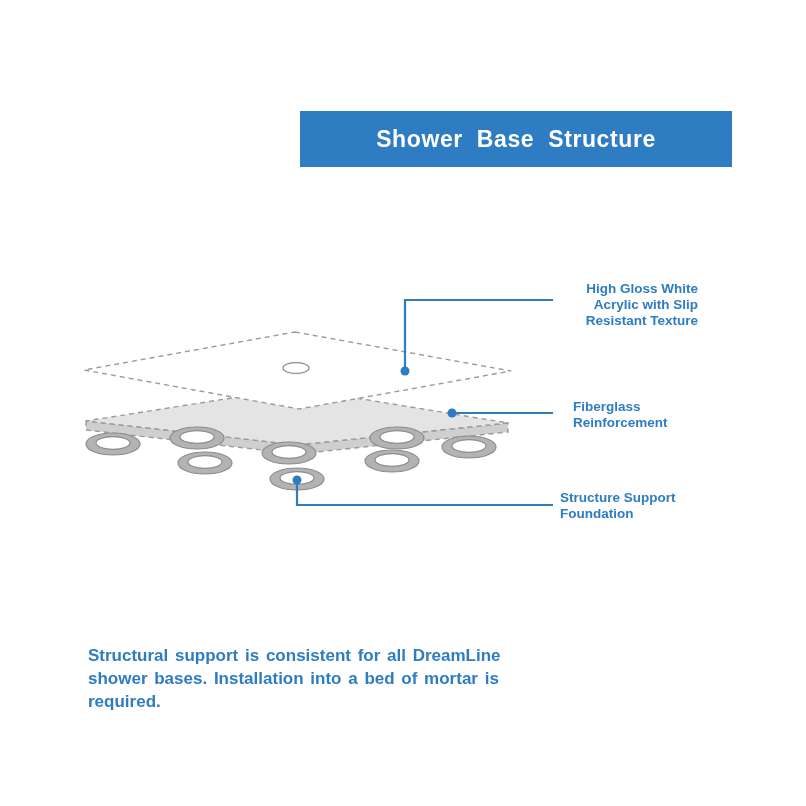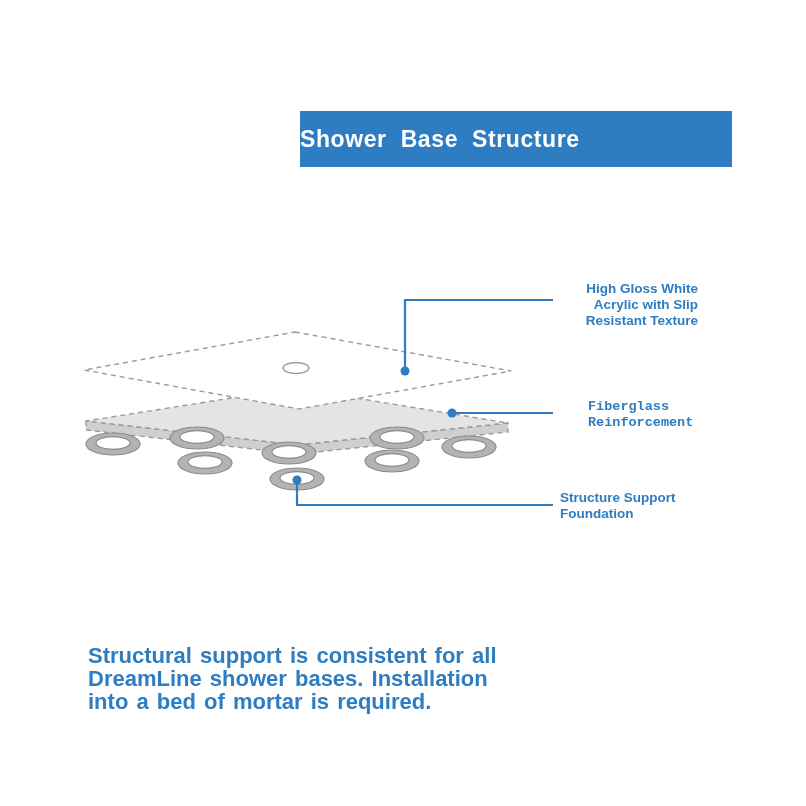--- a/index.html
+++ b/index.html
@@ -8,38 +8,38 @@
     width:806px;height:806px;
     background:#ffffff;
     font-family:"Liberation Sans",sans-serif;
     overflow:hidden;
   }
   .banner{
     position:absolute;
     left:300px;top:111px;width:432px;height:56px;
     background:#2e7cc1;
     color:#ffffff;
-    display:flex;align-items:center;
+    display:flex;align-items:center;justify-content:center;
     font-weight:bold;font-size:23px;
     letter-spacing:0.6px;word-spacing:7px;
   }
   .diagram-svg{position:absolute;left:0;top:0;}
   .callout-label{
     position:absolute;
     color:#2e7cc1;font-weight:bold;
     font-size:13.5px;line-height:16px;
   }
   .label-acrylic{left:560px;top:281px;width:138px;text-align:right;}
-  .label-fiberglass{left:588px;top:399px;width:122px;font-family:Liberation Mono, monospace;}
+  .label-fiberglass{left:573px;top:399px;width:122px;}
   .label-foundation{left:560px;top:490px;width:140px;}
   .footer-note{
     position:absolute;
     left:88px;top:644px;width:448px;
     color:#2e7cc1;font-weight:bold;
-    font-size:22px;line-height:23px;
+    font-size:17px;line-height:23px;
     word-spacing:2px;
   }
 </style>
 </head>
 <body>
 
 <div class="page">
 
   <div class="banner">
     <span>Shower Base Structure</span>

